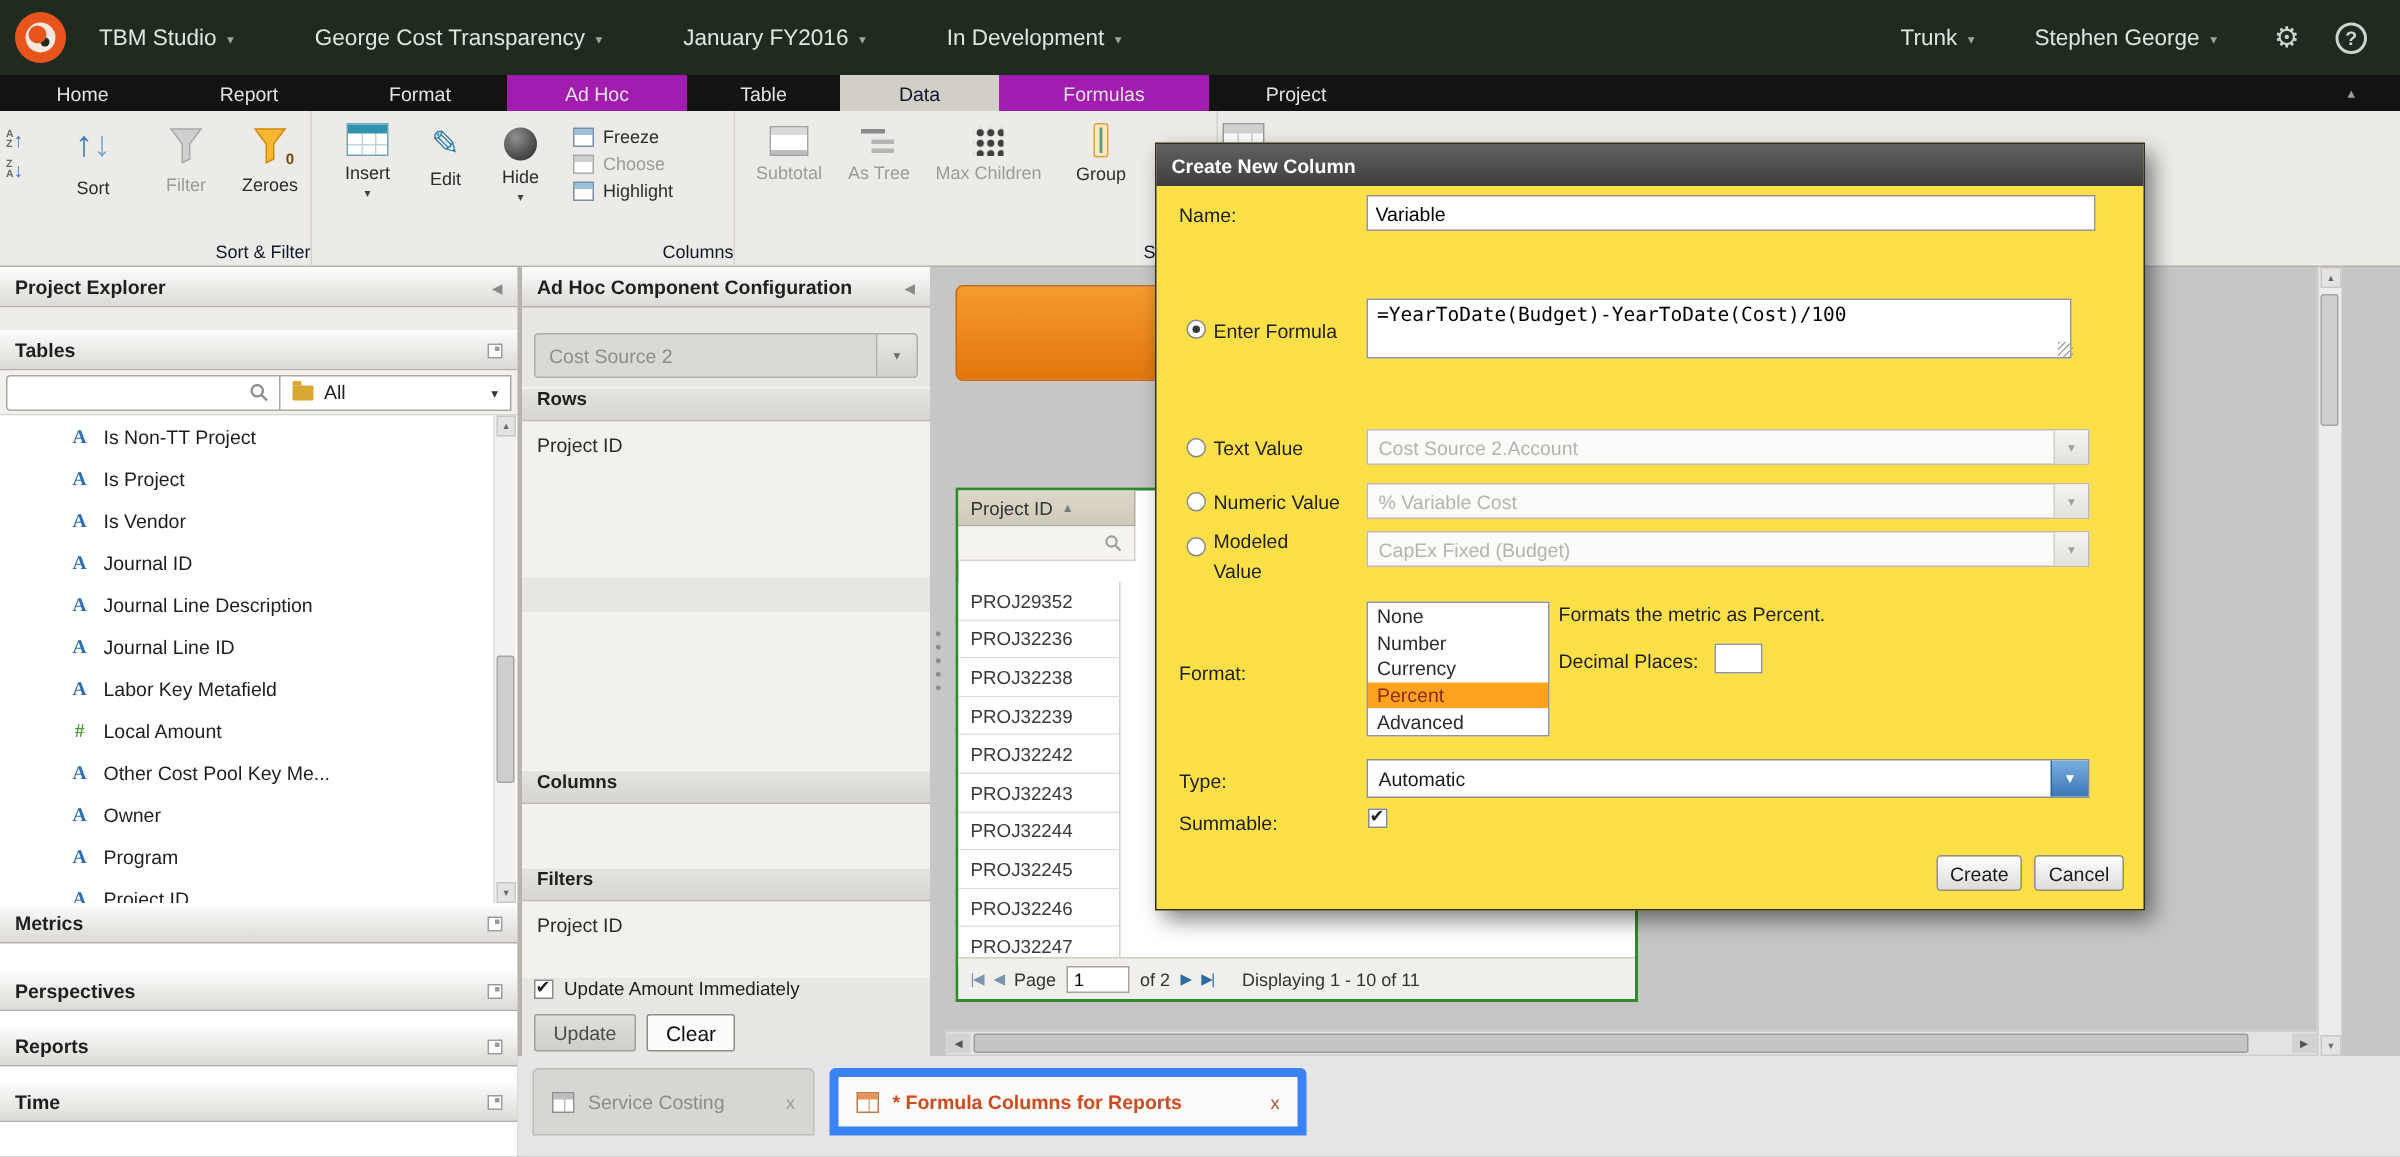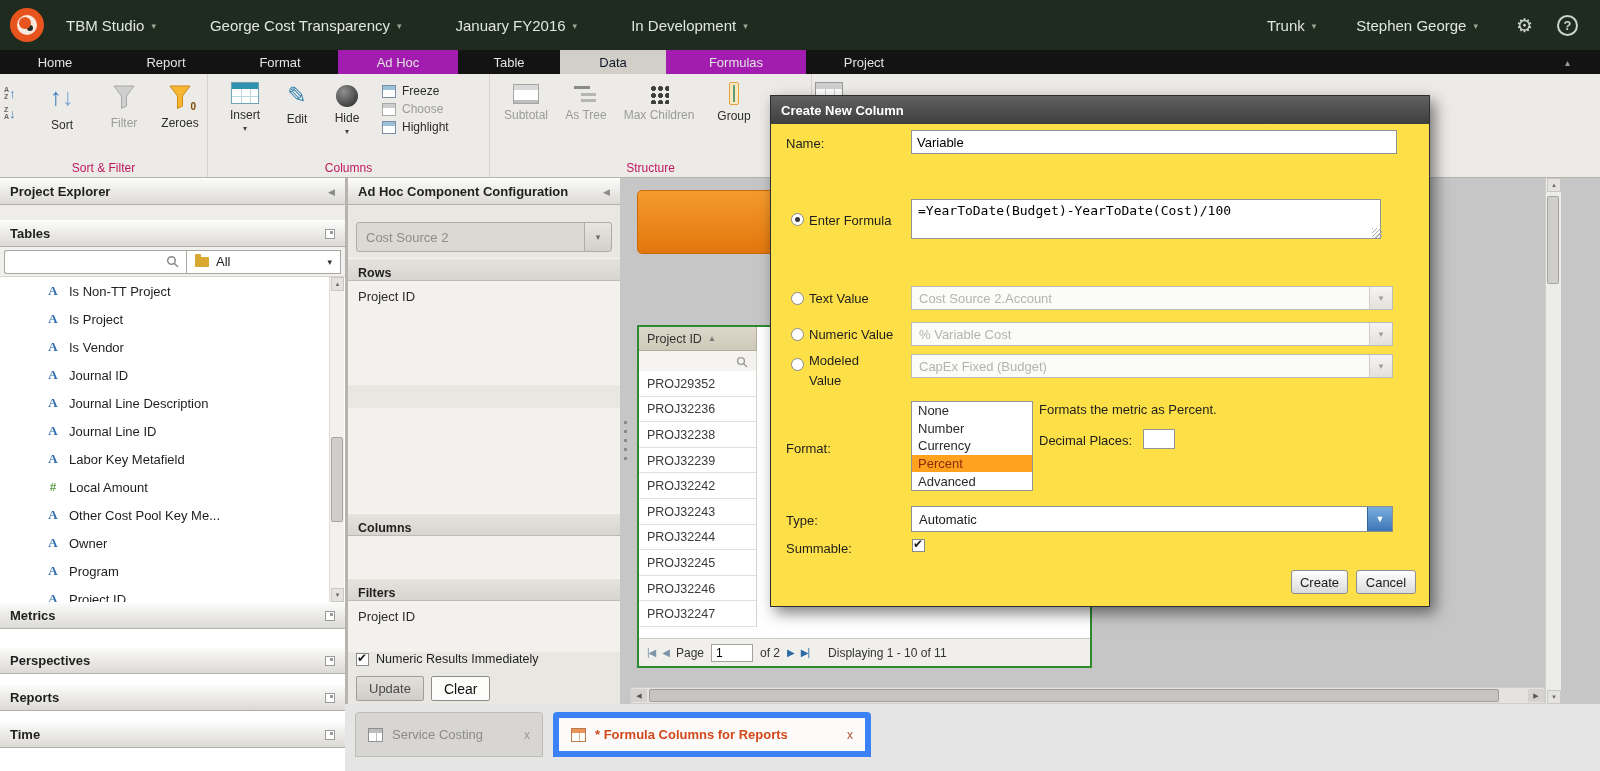--- a/index.html
+++ b/index.html
@@ -23,21 +23,21 @@
 
 .menubar{position:absolute;top:50px;left:0;width:1600px;height:24px;background:#131313;display:flex;color:#e3e3e3;font-size:13px}
 .mtab{display:flex;align-items:center;justify-content:center;height:100%;cursor:pointer}
 .mtab.accent{background:#a21caf}
 .mtab.selected{background:#d2cfc8;color:#0f172a}
 .menu-collapse{margin-left:auto;margin-right:30px;display:flex;align-items:center;color:#9a9a9a;font-size:10px;cursor:pointer}
 
 
 .ribbon{position:absolute;top:74px;left:0;width:1600px;height:104px;background:#edebe8;border-bottom:1px solid #b5b2ac;display:flex}
 .rgroup{position:relative;height:100%;border-right:1px solid #d6d3cd}
-.glabel{position:absolute;bottom:2px;left:0;right:0;text-align:center;font-size:12px;color:#be185d}
+.glabel{position:absolute;bottom:2px;left:0;right:0;text-align:right;font-size:12px;color:#0f172a}
 .rib-btn{position:absolute;top:8px;display:flex;flex-direction:column;align-items:center;gap:4px;cursor:pointer}
 .rib-btn .lbl{font-size:12px;color:#2d2d2d;white-space:nowrap}
 .rib-btn.disabled .lbl{color:#9b9b9b}
 .micro-caret{font-size:8px;color:#444;line-height:5px}
 .mini-sorts{position:absolute;left:4px;top:12px;display:flex;flex-direction:column;gap:6px}
 .mini{display:flex;align-items:center;cursor:pointer}
 .mletters{display:flex;flex-direction:column;font-size:7px;line-height:7px;color:#6a6a6a;font-weight:bold}
 .marrow{font-size:13px;color:#3a7abf;line-height:13px}
 .ic-sort{display:flex;font-size:24px;line-height:30px;height:32px}
 .ic-sort .up{color:#3a7abf}
@@ -82,39 +82,39 @@
 .sb-btn{position:absolute;left:1px;width:13px;height:14px;background:#e4e3e1;border:1px solid #c9c8c6;color:#6a6a6a;font-size:7px;display:flex;align-items:center;justify-content:center;cursor:pointer}
 .sb-thumb{position:absolute;left:1px;width:12px;background:#cfcecd;border:1px solid #a6a5a3;border-radius:2px;cursor:grab}
 .list-sb{left:329px;top:99px;width:15px;height:325px}
 .splitter{position:absolute;left:345px;top:0;width:3px;height:593px;background:#b7b4ae}
 
 
 .cfg{position:absolute;left:348px;top:0;width:272px;height:526px;background:#e9e7e2}
 .cfg .acc-h{width:272px}
 .src-dd{position:absolute;left:8px;top:44px;width:256px;height:30px;background:#dbd9d4;border:1px solid #aeaca6;border-radius:3px;display:flex;align-items:center;padding-left:9px;color:#8f8d88;cursor:pointer}
 .dd-btn{margin-left:auto;width:27px;height:100%;border-left:1px solid #aeaca6;display:flex;align-items:center;justify-content:center;color:#6f6d68;font-size:9px;background:linear-gradient(#e8e6e1,#d2d0cb);border-radius:0 3px 3px 0}
-.cfg-sec{position:absolute;left:0;width:272px;height:23px;background:linear-gradient(#e5e3de,#d7d5cf);border-top:1px solid #f5f4f1;border-bottom:1px solid #bdbab4;display:flex;align-items:flex-end;padding-left:10px;font-weight:bold;font-size:12.5px;color:#1f1f1f}
+.cfg-sec{position:absolute;left:0;width:272px;height:23px;background:linear-gradient(#e5e3de,#d7d5cf);border-top:1px solid #f5f4f1;border-bottom:1px solid #bdbab4;display:flex;align-items:flex-start;padding-left:10px;font-weight:bold;font-size:12.5px;color:#1f1f1f}
 .cfg-body{position:absolute;left:0;width:272px;background:#f3f1ed}
 .cfg-item{padding:8px 0 0 10px;font-size:13px;color:#2a2a2a;cursor:pointer}
 .upd-row{position:absolute;left:8px;top:474px;display:flex;align-items:center;gap:7px;font-size:12.5px;color:#1e1e1e}
 .btn-row{position:absolute;left:8px;top:498px;display:flex;gap:7px}
 .btn{height:25px;border:1px solid #9f9d98;background:linear-gradient(#e2e0db,#cfcdc8);padding:0 12px;font-size:13px;color:#4a4a4a;display:flex;align-items:center;border-radius:2px;cursor:pointer}
 .btn.white{background:#fcfcfb;border-color:#8f8d88;color:#111;font-size:14px}
 .cb{width:13px;height:13px;border:1px solid #8a8a8a;background:#fff;position:relative;flex:0 0 auto;cursor:pointer}
 .cb .chk{position:absolute;left:0;top:-3px;font-size:12px;color:#222}
 .v-handle{position:absolute;left:621px;top:238px;width:7px;height:46px;background-image:radial-gradient(circle,#8a8a8a 1.4px,transparent 1.8px);background-size:7px 9px;background-position:1px 2px;cursor:col-resize}
 
 
 .center{position:absolute;left:630px;top:0;width:915px;height:526px}
 .orange-box{position:absolute;left:7px;top:12px;width:180px;height:64px;border-radius:5px;background:linear-gradient(#f59b2e,#e2760d);border:1px solid #c96a08}
 .grid-wrap{position:absolute;left:7px;top:147px;width:455px;height:343px;border:2px solid #2f8a2f;background:#fff}
 .gcol-h{position:absolute;left:0;top:0;width:118px;height:24px;background:linear-gradient(#dcd7ca,#cfc9b9);border-right:1px solid #b3ad9e;border-bottom:1px solid #b3ad9e;display:flex;align-items:center;padding-left:8px;font-size:12.5px;color:#333;gap:6px;cursor:pointer}
 .sort-tri{font-size:8px;color:#777}
 .gfilter{position:absolute;left:0;top:24px;width:118px;height:23px;background:#f4f3f0;border-right:1px solid #d5d2cb;border-bottom:1px solid #d5d2cb;display:flex;align-items:center;justify-content:flex-end;padding-right:8px;cursor:text}
-.grows{position:absolute;left:0;top:44px;width:118px}
+.grows{position:absolute;left:0;top:61px;width:108px}
 .grow{height:25.6px;border-right:1px solid #d5d2cb;box-shadow:inset 0 -1px #e2e0db;display:flex;align-items:center;padding-left:8px;font-size:12.5px;color:#3a3a3a;background:#fff;cursor:pointer}
 .pager{position:absolute;left:0;bottom:0;width:451px;height:28px;background:#f1efec;border-top:1px solid #cfccc6;display:flex;align-items:center;gap:7px;padding-left:8px;font-size:12px;color:#333}
 .pg-ic{font-size:10px;color:#2d6ca2;letter-spacing:-1px;cursor:pointer}
 .pg-ic.dim{color:#7d95ab}
 .pg-input{width:42px;height:18px;border:1px solid #a5a29c;background:#fff;font-size:12px;padding:0 4px;font-family:"Liberation Sans",sans-serif}
 .pg-disp{margin-left:12px}
 .hscroll{position:absolute;left:0;top:509px;width:915px;height:17px;background:#e4e3e1;border:1px solid #cfcecc}
 .hs-btn{position:absolute;top:1px;width:16px;height:13px;background:#d4d3d1;color:#555;font-size:7px;display:flex;align-items:center;justify-content:center;cursor:pointer}
 .hs-thumb{position:absolute;left:18px;top:1px;width:850px;height:13px;background:#c6c5c3;border:1px solid #9e9d9b;border-radius:2px;cursor:grab}
 .vscroll{position:absolute;left:1545px;top:0;width:16px;height:526px;background:#ececeb;border-left:1px solid #cfcfce}
@@ -430,21 +430,21 @@
     <div class="cfg-sec" style="top:400px">
         <span>Filters</span>
       </div>
     <div class="cfg-body" style="top:423px;height:51px">
       <div class="cfg-item">Project ID</div>
     </div>
     <div class="upd-row">
       <span class="cb">
           <span class="chk">✔</span>
         </span>
-      <span>Numeric Results Immediately</span>
+      <span>Update Amount Immediately</span>
     </div>
     <div class="btn-row">
       <div class="btn">Update</div>
       <div class="btn white">Clear</div>
     </div>
   </section>
 
   <div class="v-handle"></div>
 
   <div class="center">

